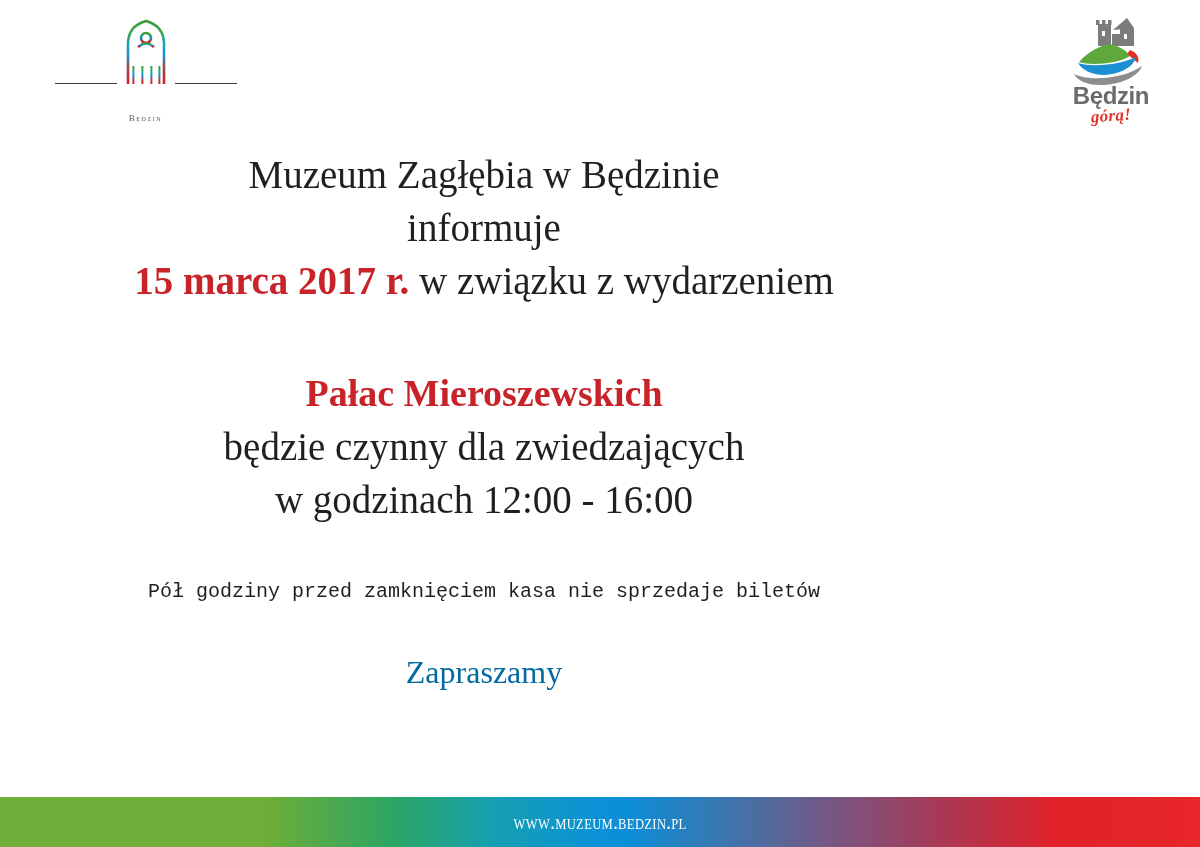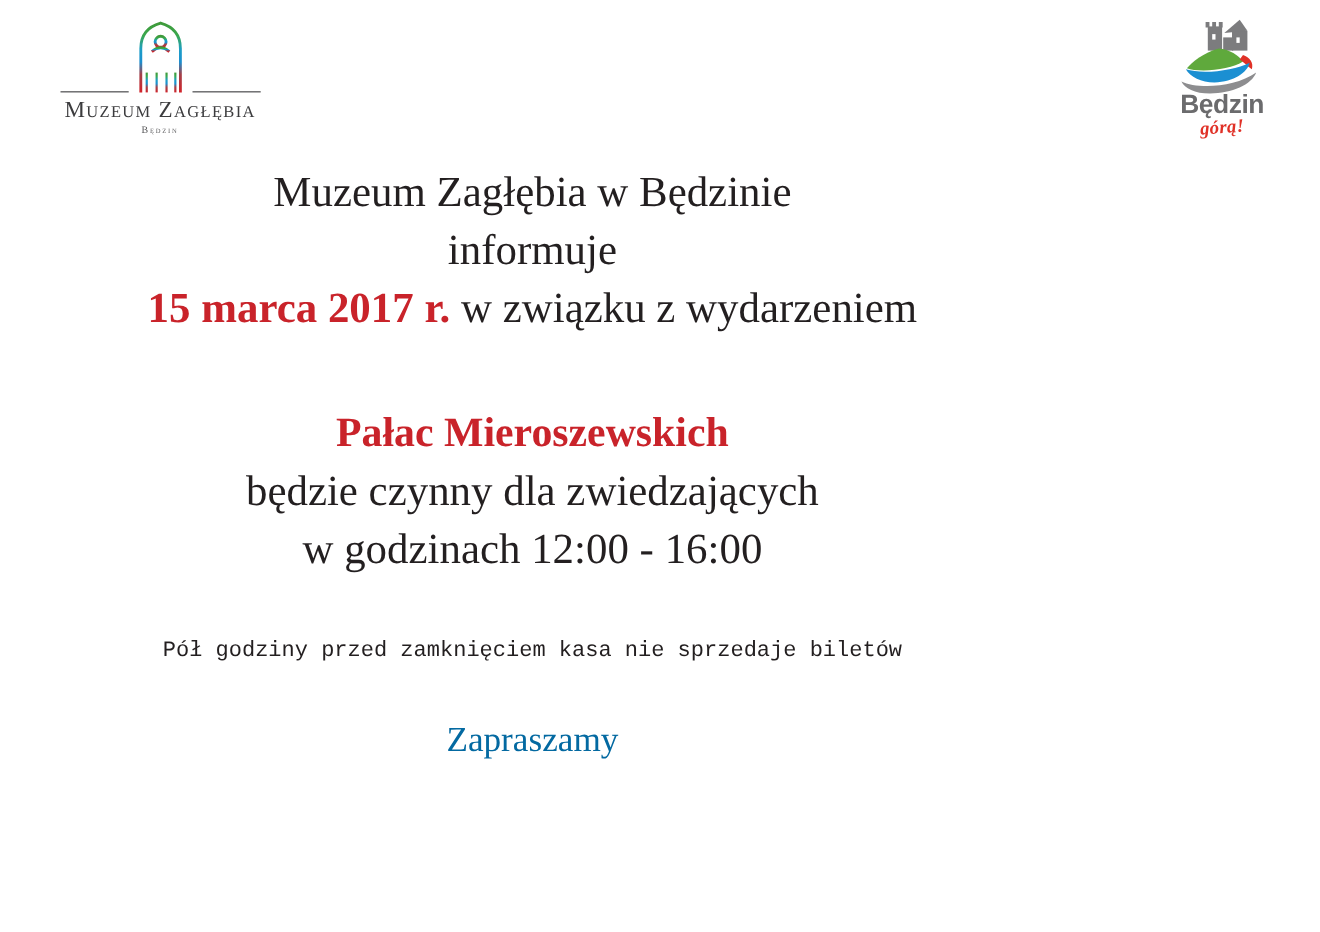--- a/index.html
+++ b/index.html
@@ -229,21 +229,20 @@
         </g>
         <g fill="url(#mzgrad)">
           <rect x="9.4" y="48" width="2" height="18"></rect>
           <rect x="18.4" y="48" width="2" height="18"></rect>
           <rect x="27.4" y="48" width="2" height="18"></rect>
           <rect x="35.4" y="48" width="2" height="18"></rect>
         </g>
       </svg>
       <div class="mz-rule"></div>
     </div>
-    <div class="mz-title">Muzeum Zagłębia</div>
     <div class="mz-sub">Będzin</div>
   </div>
 
   <div class="logo-bedzin">
     <svg class="bz-mark" viewBox="0 0 95 72">
 
       <g fill="#7c7c7e">
         <rect x="34" y="10" width="13" height="22"></rect>
         <rect x="32" y="6" width="3.5" height="5"></rect>
         <rect x="38" y="6" width="3.5" height="5"></rect>
@@ -281,14 +280,17 @@
 
     <div class="line-strong">Pałac Mieroszewskich</div>
     <div class="line">będzie czynny dla zwiedzających</div>
     <div class="line">w godzinach 12:00 - 16:00</div>
 
     <div class="note">Pół godziny przed zamknięciem kasa nie sprzedaje biletów</div>
 
     <div class="closing">Zapraszamy</div>
   </div>
 
+  <div class="footer-bar">
+    <div class="footer-url">www.muzeum.bedzin.pl</div>
+  </div>
 
 </div>
 
 </body></html>

